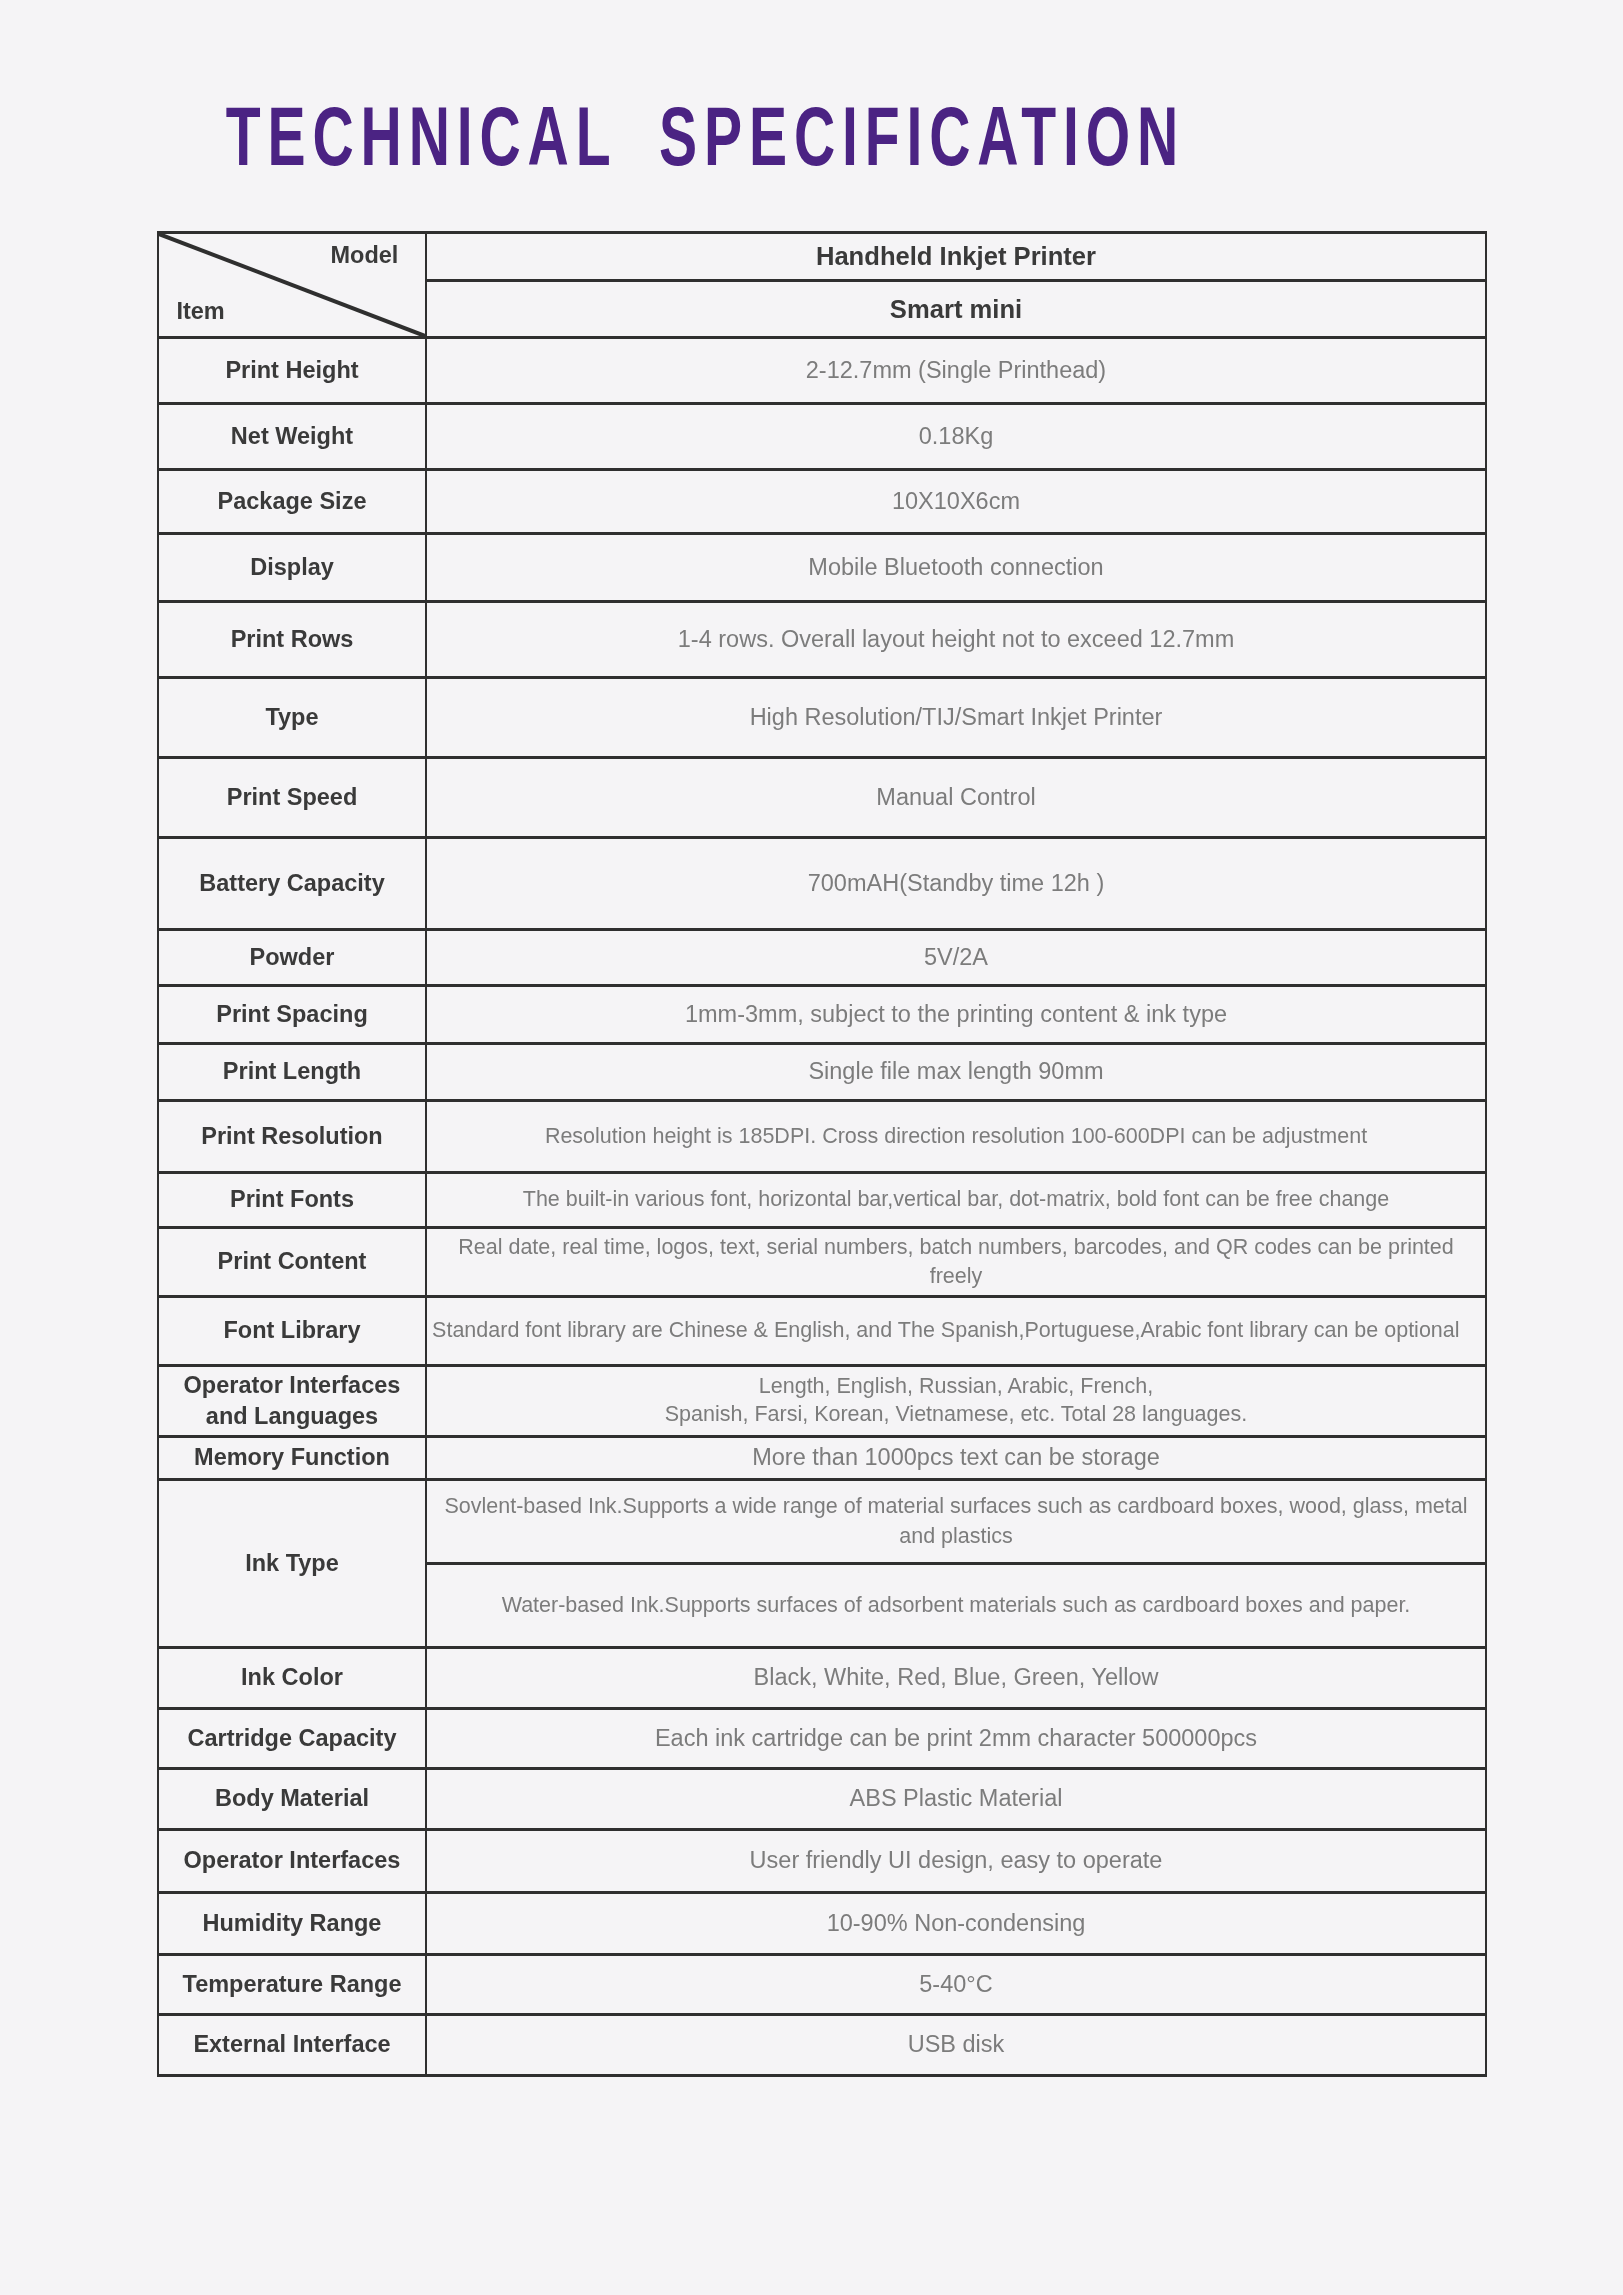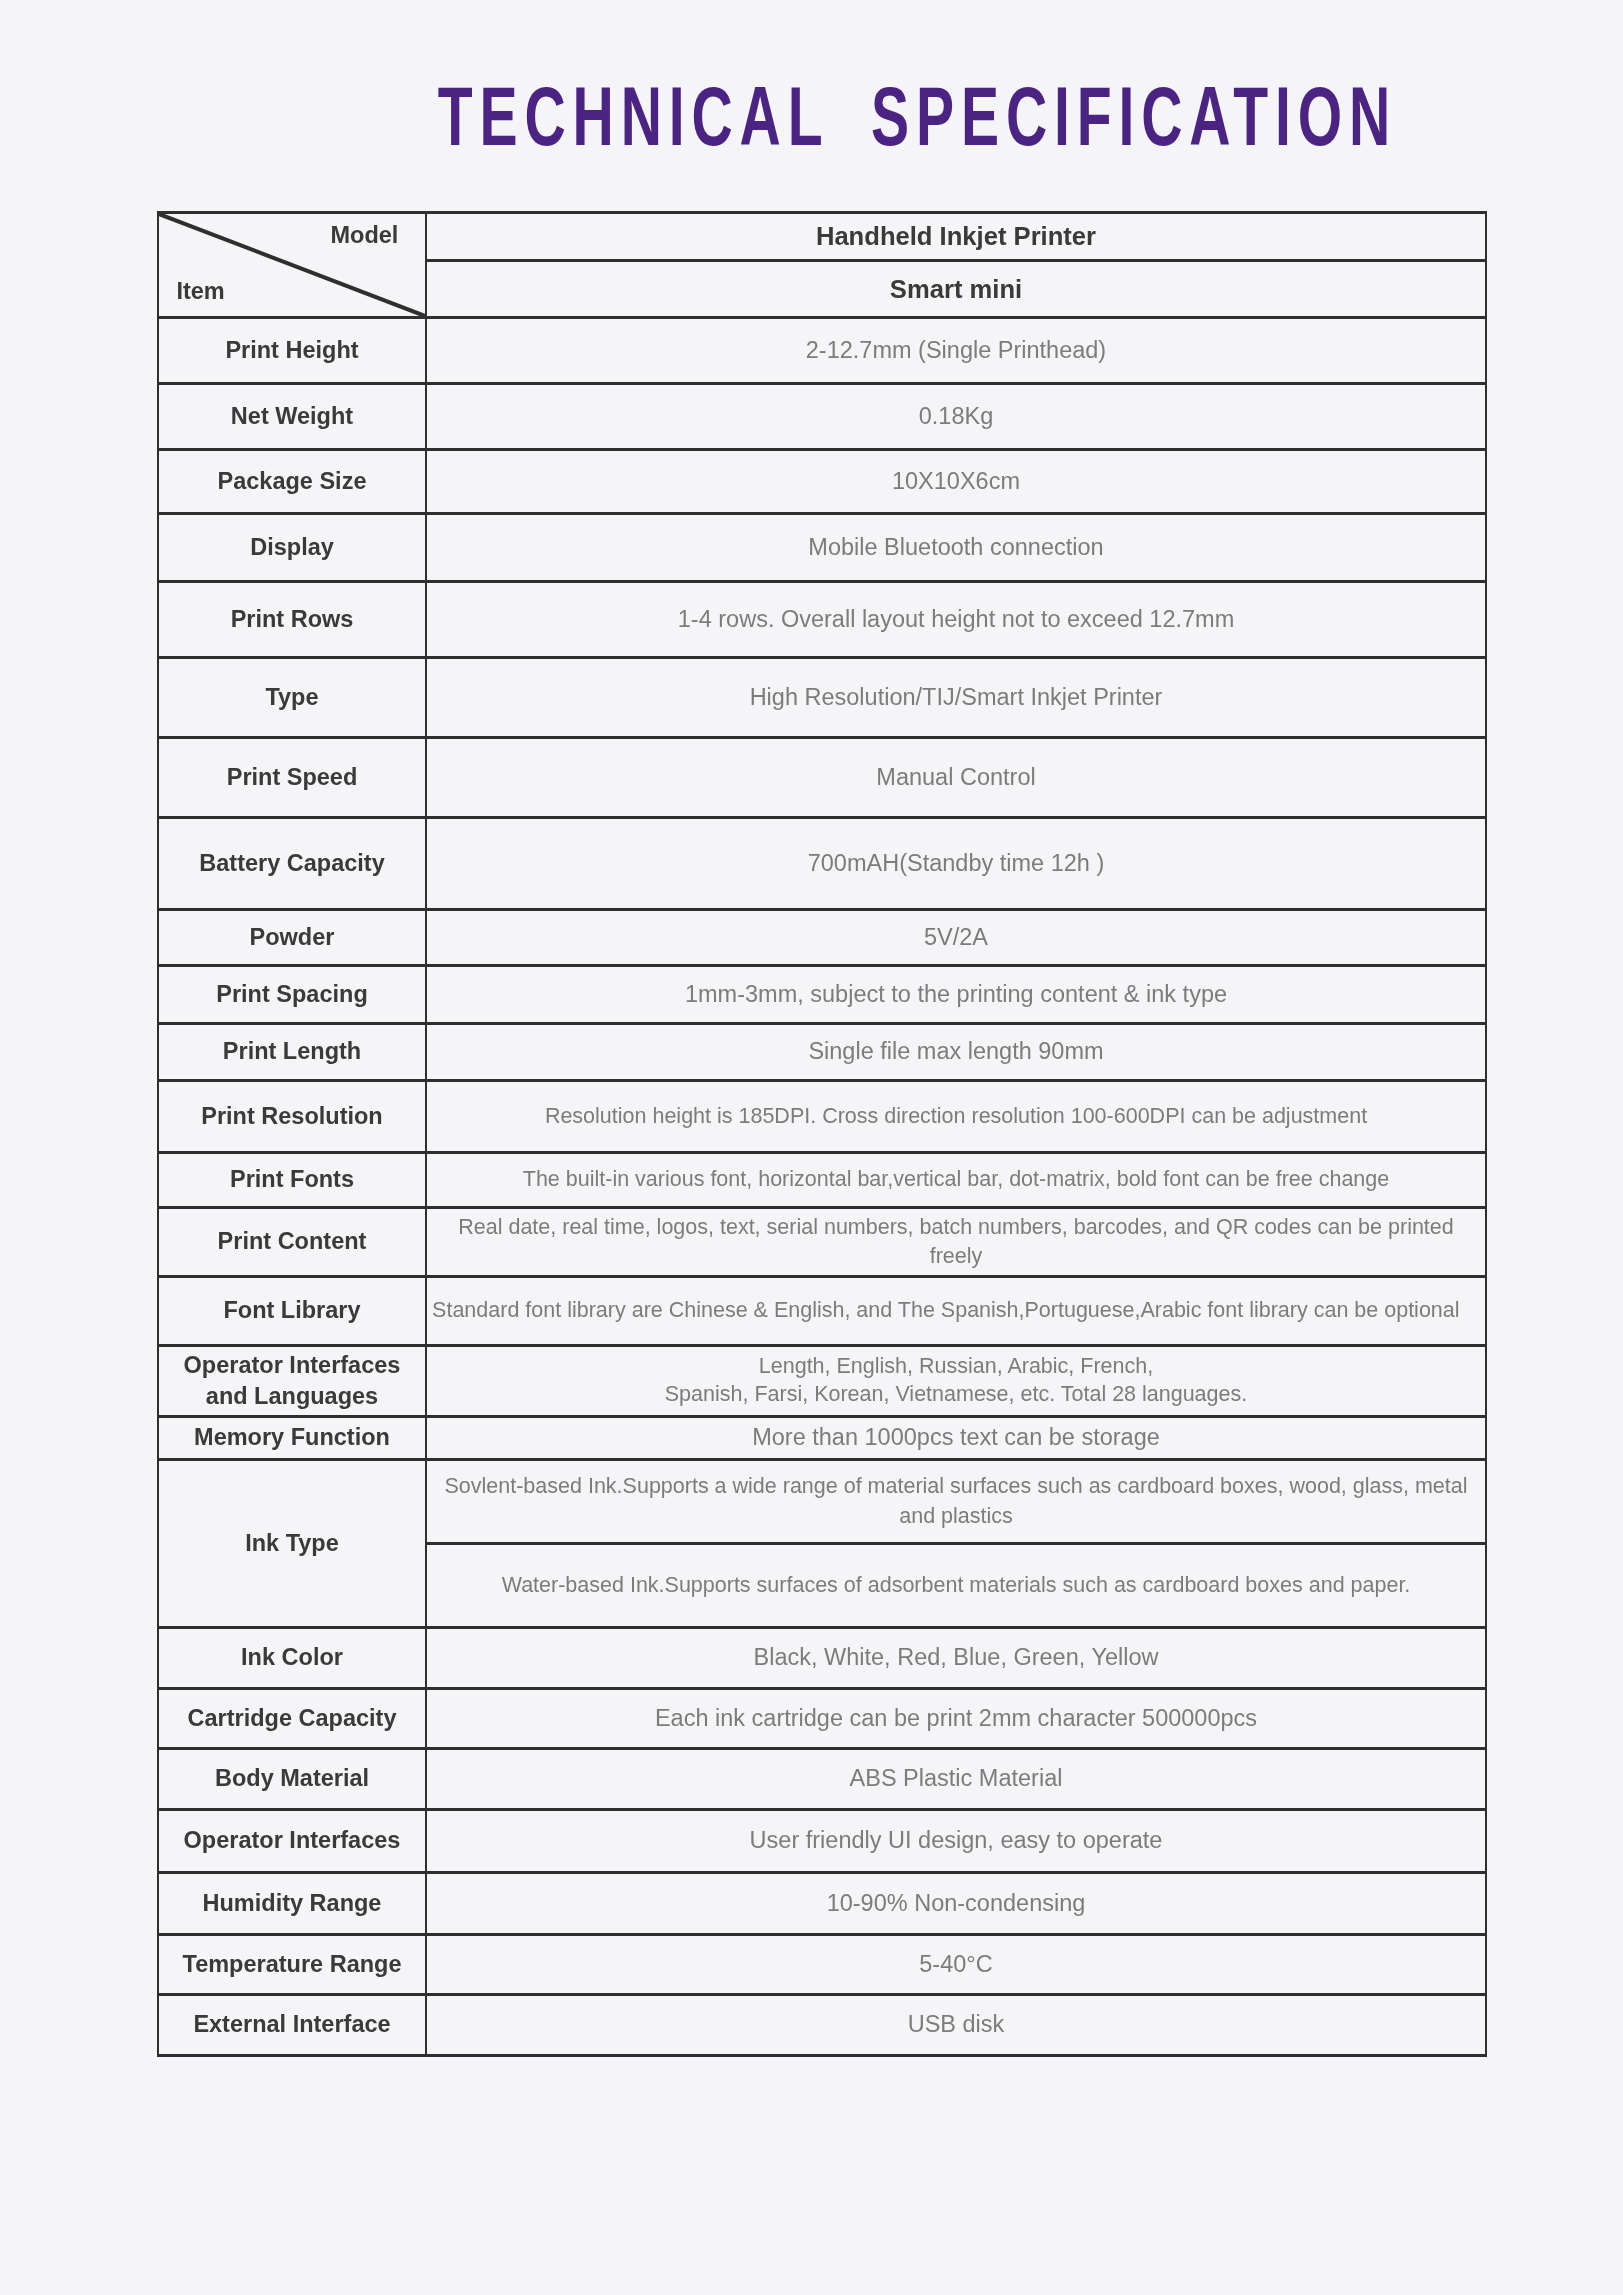--- a/index.html
+++ b/index.html
@@ -8,21 +8,21 @@
     --label:#3a3a3a;
     --value:#7c7c7c;
     --title:#4b2383;
   }
   *{box-sizing:border-box;margin:0;padding:0;}
   html,body{width:1623px;height:2295px;background:var(--bg);
     font-family:"Liberation Sans","DejaVu Sans",sans-serif;}
   body{overflow:hidden;}
 
   
-  .title-wrap{margin-top:74px;text-align:right;white-space:nowrap;}
+  .title-wrap{margin-top:94px;text-align:left;white-space:nowrap;}
   .title-text{
     display:inline-block;
     font-size:84px;line-height:1;font-weight:bold;
     color:var(--title);
     letter-spacing:0.12em;word-spacing:0.35em;
     transform:scale(0.68,1.0);transform-origin:center;
   }
 
   
   table.spec{

